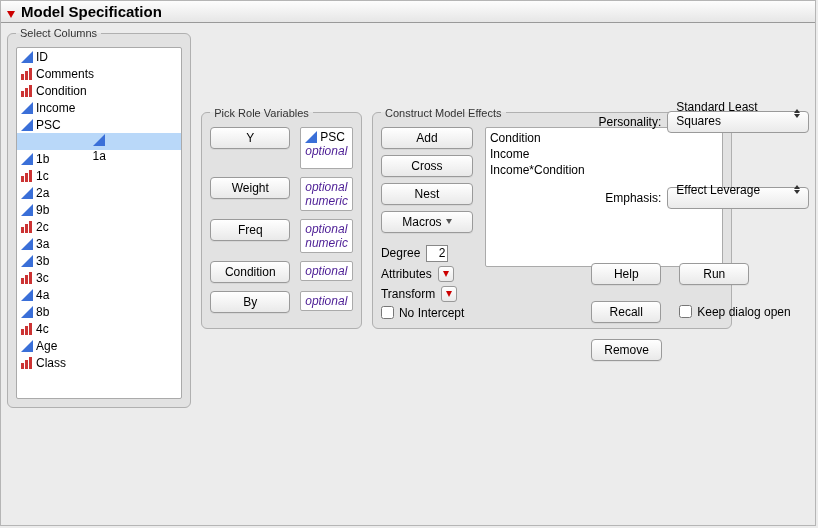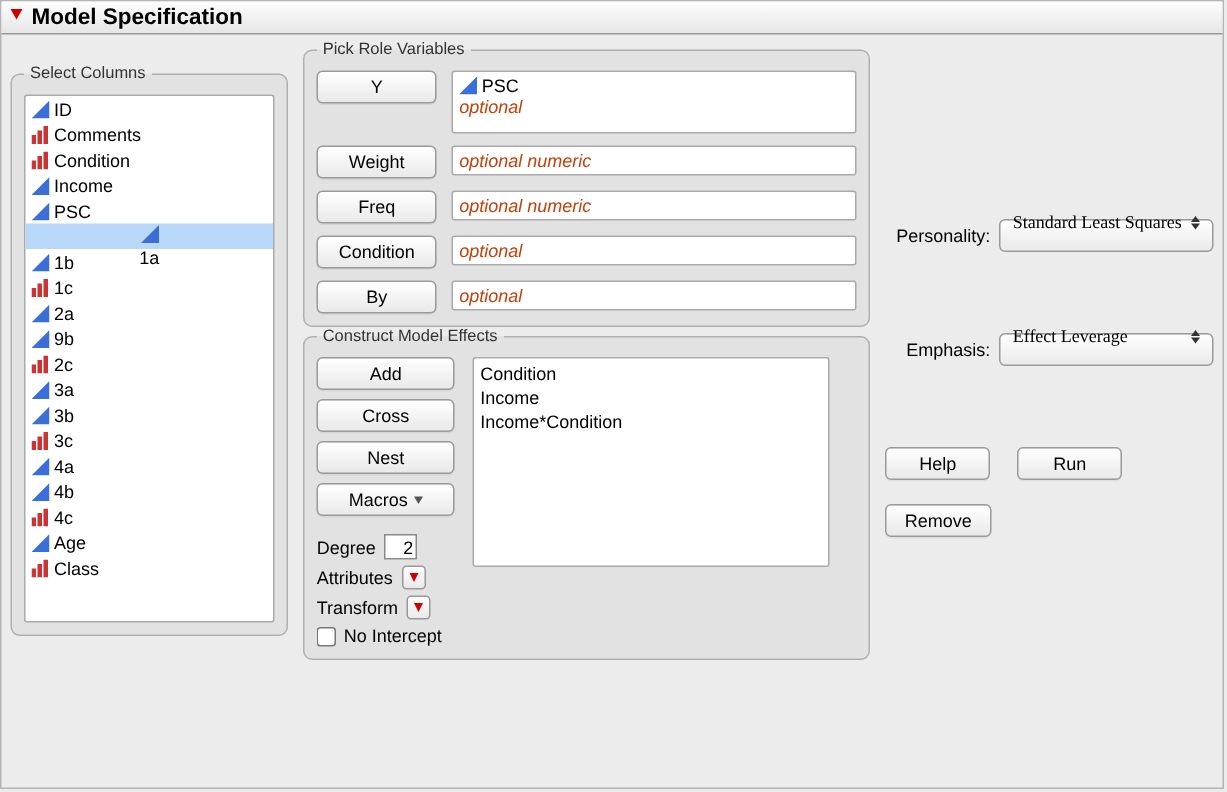--- a/index.html
+++ b/index.html
@@ -16,21 +16,21 @@
   }
   .window {
     border: 1px solid #b5b5b5;
     background: #ececec;
     width: 816px;
     height: 526px;
     position: relative;
   }
   .titlebar {
     display: flex;
-    align-items: flex-start;
+    align-items: flex-end;
     gap: 4px;
     padding: 2px 4px;
     border-bottom: 1px solid #999;
     background: linear-gradient(#fdfdfd,#e6e6e6);
   }
   .titlebar .title {
     font-weight: bold;
     font-size: 15px;
   }
   .disclosure {
@@ -62,21 +62,21 @@
     background: #e2e2e2;
     margin: 0;
     padding: 8px;
   }
   legend {
     font-size: 11px;
     color: #333;
     padding: 0 4px;
   }
   .col-left { width: 186px; }
-  .col-mid { width: 380px; display:flex; flex-direction:column; }
+  .col-mid { width: 380px; display:flex; flex-direction:row; gap:10px; }
   .col-right { width: 220px; display:flex; flex-direction:column; gap:8px; padding-top:4px;}
   .listbox {
     background: #fff;
     border: 1px solid #aaa;
     height: 352px;
     overflow: auto;
     border-radius: 2px;
   }
   .list-item {
     display:flex; align-items:center; gap:3px;
@@ -97,29 +97,29 @@
     cursor:pointer;
     box-shadow: 0 1px 0 rgba(0,0,0,0.05);
   }
   .role-row { display:flex; align-items:flex-start; gap:10px; margin-bottom:8px;}
   .role-field {
     flex:1; background:#fff; border:1px solid #aaa;
     min-height:20px; border-radius:2px; padding:2px 4px;
     font-size:12px;
   }
   .role-field.tall { height:42px; }
-  .placeholder { color:#c2410c; font-style:italic; }
+  .placeholder { color:#4c1d95; font-style:italic; }
   .role-val { display:flex; align-items:center; gap:3px; }
   .sel-row { display:flex; align-items:center; gap:6px; margin-bottom:6px;margin-top:40px;}
   .sel-label { width:70px; text-align:right; }
   .select {
     flex:1; height:22px; background:linear-gradient(#fefefe,#eaeaea);
     border:1px solid #9a9a9a; border-radius:4px;
     display:flex; align-items:center; justify-content:space-between;
-    padding:0 6px 16px 8px; cursor:pointer;font-family:Liberation Serif, serif;
+    padding:0 6px 16px 8px; cursor:pointer;
   }
   .select .updown {
     width:10px; display:flex; flex-direction:column; align-items:center; gap:1px;
   }
   .updown .u { width:0;height:0;border-left:3px solid transparent;border-right:3px solid transparent;border-bottom:4px solid #333;}
   .updown .d { width:0;height:0;border-left:3px solid transparent;border-right:3px solid transparent;border-top:4px solid #333;}
   .action-row { display:flex; align-items:center; gap:18px; margin-bottom:8px;}
   .chk { display:inline-flex; align-items:center; gap:5px; }
   .chk input { margin:0; width:13px; height:13px; }
   .cme { }
@@ -258,21 +258,21 @@
           <div class="list-item">
             <span class="ico"><svg width="12" height="12">
                 <polygon points="0,12 12,12 12,0" fill="#3a6fd8"></polygon>
               </svg></span>
             <span>4a</span>
           </div>
           <div class="list-item">
             <span class="ico"><svg width="12" height="12">
                 <polygon points="0,12 12,12 12,0" fill="#3a6fd8"></polygon>
               </svg></span>
-            <span>4b</span>
+            <span>8b</span>
           </div>
           <div class="list-item">
             <span class="ico"><svg width="12" height="12">
                 <rect x="0" y="6" width="3" height="6" fill="#c33"></rect>
                 <rect x="4" y="3" width="3" height="9" fill="#c33"></rect>
                 <rect x="8" y="0" width="3" height="12" fill="#c33"></rect>
               </svg></span>
             <span>4c</span>
           </div>
           <div class="list-item">
@@ -407,18 +407,25 @@
         </div>
       </div>
 
       <div style="height:32px"></div>
 
       <div class="action-row">
         <button class="btn">Help</button>
         <button class="btn">Run</button>
       </div>
       <div class="action-row">
+        <button class="btn">Recall</button>
+        <label class="chk">
+          <input type="checkbox" style="">
+          <span>Keep dialog open</span>
+        </label>
+      </div>
+      <div class="action-row">
         <button class="btn">Remove</button>
       </div>
     </div>
 
   </div>
 </div>
 
 </body></html>

